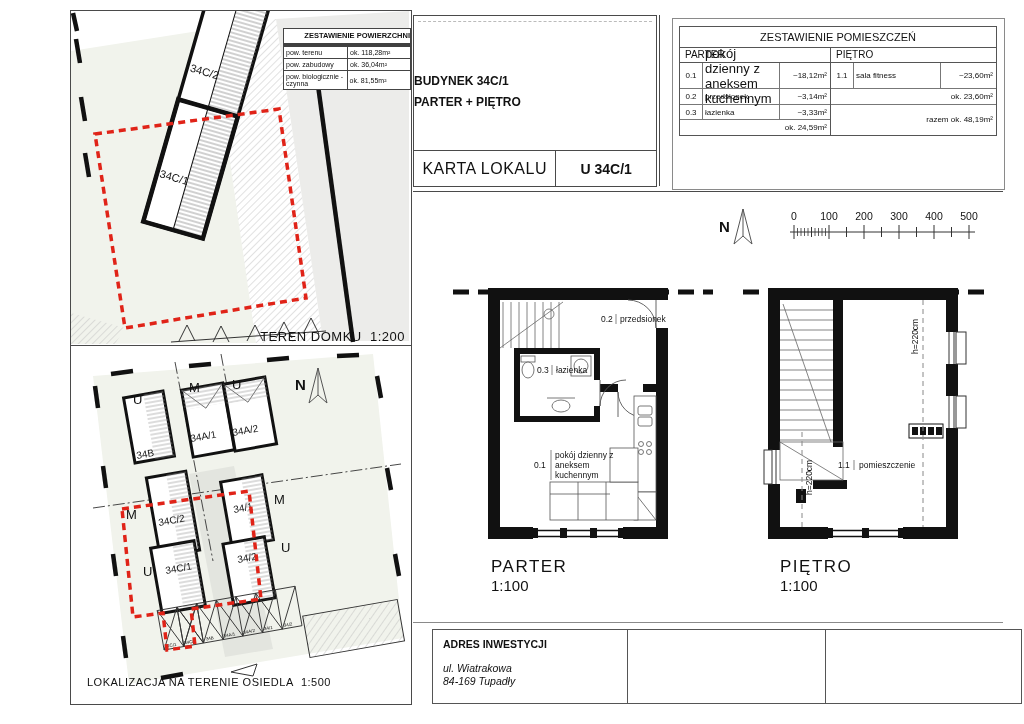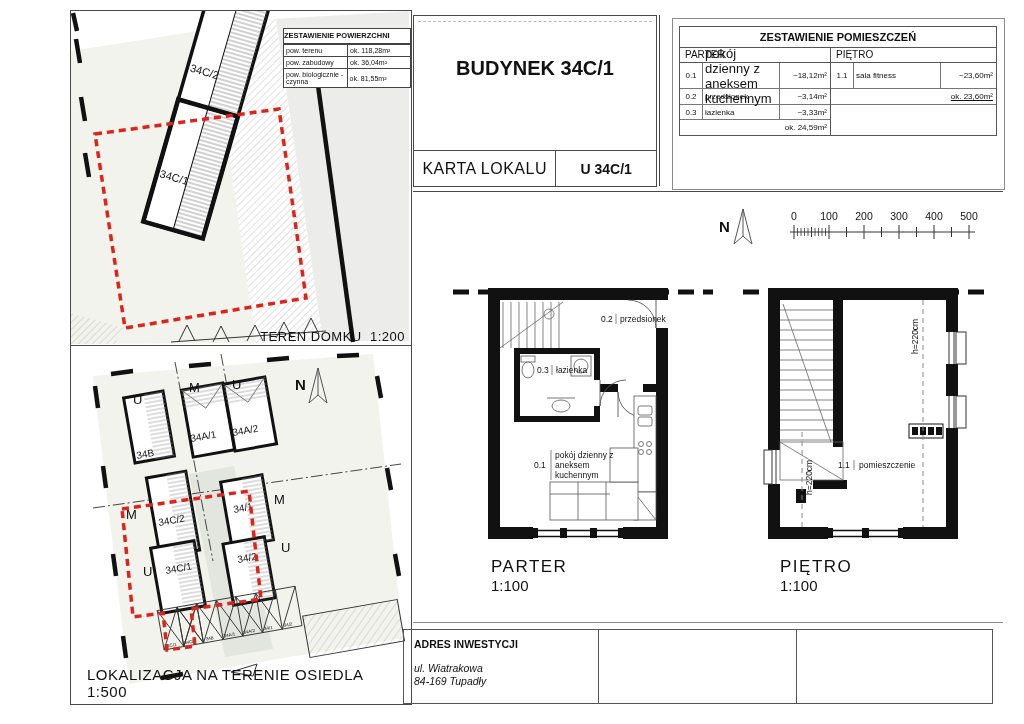--- a/index.html
+++ b/index.html
@@ -4,56 +4,56 @@
 <style>
   html,body{margin:0;padding:0;background:#fff;}
   #sheet{position:relative;width:1024px;height:724px;background:#fff;overflow:hidden;
          font-family:"Liberation Sans", sans-serif;color:#111;}
   .abs{position:absolute;}
   .panel{position:absolute;border:1px solid #4a4a4a;background:#fff;}
   svg{display:block;}
   svg text{font-family:"Liberation Sans", sans-serif;fill:#111;}
   
   .capA{position:absolute;right:6px;bottom:2px;font-size:13px;letter-spacing:.5px;margin-left:28px;}
-  .capB{position:absolute;left:16px;bottom:4px;font-size:15px;letter-spacing:.5px;}
+  .capB{position:absolute;left:16px;bottom:16px;font-size:11px;letter-spacing:.5px;}
   
   .areas{position:absolute;left:283px;top:28px;width:126px;background:#fff;border:1px solid #444;font-size:7px;}
-  .areas .t{height:14px;line-height:14px;text-align:left;font-weight:bold;font-size:7.5px;border-bottom:2px solid #404040;}
+  .areas .t{height:14px;line-height:14px;text-align:right;font-weight:bold;font-size:7.5px;border-bottom:4px solid #404040;}
   .areas .r{display:flex;border-bottom:1px solid #444;}
   .areas .r:last-child{border-bottom:none;}
   .areas .lab{flex:1;padding:2px 2px;}
   .areas .val{width:58px;border-left:1px solid #444;padding:2px 2px;display:flex;align-items:center;}
   
   .tbox{position:absolute;left:413px;top:15px;width:242px;height:170px;border:1px solid #4a4a4a;}
   .tbox .dash{position:absolute;left:4px;right:4px;top:5px;border-top:1px dashed #bbb;}
-  .tbox .tt{margin-top:42px;text-align:center;font-weight:bold;font-size:20px;line-height:21px;}
+  .tbox .tt{margin-top:55px;font-weight:bold;font-size:12px;line-height:21px;}
   .tbox .bot{position:absolute;left:0;right:0;bottom:0;height:35px;border-top:1px solid #4a4a4a;display:flex;text-align:right;}
   .tbox .c1{flex:1.42;display:flex;align-items:center;justify-content:center;font-size:16px;letter-spacing:.5px;border-right:1px solid #4a4a4a;}
   .tbox .c2{flex:1;display:flex;align-items:center;justify-content:center;font-size:14px;font-weight:bold;}
   .dblline{position:absolute;left:659px;top:15px;height:171px;width:0;border-left:1px solid #4a4a4a;}
   
   .rtouter{position:absolute;left:672px;top:18px;width:331px;height:170px;border:1px solid #8a8a8a;}
   .rtable{position:absolute;left:6px;top:7px;width:316px;border:1px solid #555;font-size:8px;background:#fff;}
-  .rtable .title{height:20px;line-height:20px;text-align:center;font-weight:bold;font-size:11px;border-bottom:1px solid #555;}
+  .rtable .title{height:20px;line-height:20px;text-align:center;font-weight:normal;font-size:11px;border-bottom:1px solid #555;}
   .rtable .hrow{display:flex;height:14px;border-bottom:1px solid #555;font-size:10px;}
   .rtable .hl{width:151px;border-right:1px solid #555;padding:1px 0 0 5px;box-sizing:border-box;}
   .rtable .hr{flex:1;padding:1px 0 0 5px;}
   .cols{display:flex;}
   .colL{width:151px;border-right:1px solid #555;box-sizing:border-box;}
   .colR{flex:1;}
   .rr{display:flex;border-bottom:1px solid #777;align-items:stretch;}
   .rr:last-child{border-bottom:none;}
   .no{width:22px;display:flex;align-items:center;justify-content:center;border-right:1px solid #777;}
   .nm{flex:1;padding:2px 2px;display:flex;align-items:center;}
   .ar{width:47px;display:flex;align-items:center;justify-content:flex-end;padding-right:3px;border-left:1px solid #777;}
   .sumrow{display:flex;align-items:center;justify-content:flex-end;padding-right:3px;border-bottom:1px solid #777;}
   
   .sep190{position:absolute;left:413px;top:191px;width:590px;border-top:1px solid #4a4a4a;}
   .sep622{position:absolute;left:413px;top:622px;width:590px;border-top:1px solid #8a8a8a;}
-  .bstrip{position:absolute;left:403px;top:629px;width:588px;height:73px;border:1px solid #555;display:flex;}
+  .bstrip{position:absolute;left:432px;top:629px;width:588px;height:73px;border:1px solid #555;display:flex;}
   .bc1{width:195px;border-right:1px solid #555;padding:8px 0 0 10px;box-sizing:border-box;}
   .bc2{width:197px;border-right:1px solid #555;}
   .bc3{flex:1;}
   .bc1 .h{font-weight:bold;font-size:10.5px;}
   .bc1 .a{font-size:10.5px;line-height:13px;margin-top:12px;font-style:italic;}
 </style>
 </head>
 <body>
 
 <div id="sheet">
@@ -263,20 +263,21 @@
     <div class="capB">
       <span>LOKALIZACJA NA TERENIE OSIEDLA</span>&nbsp;
       <span>1:500</span>
     </div>
   </div>
 
   <div class="tbox">
     <div class="dash"></div>
     <div class="tt">
       <div>BUDYNEK 34C/1</div>
+      <div>PARTER + PIĘTRO</div>
     </div>
     <div class="bot">
       <div class="c1">KARTA LOKALU</div>
       <div class="c2">U 34C/1</div>
     </div>
   </div>
   <div class="dblline"></div>
 
   <div class="rtouter">
     <div class="rtable">
@@ -303,21 +304,22 @@
             <div class="ar">~3,33m²</div>
           </div>
           <div class="sumrow" style="height:15px;border-bottom:none;">ok. 24,59m²</div>
         </div>
         <div class="colR">
           <div class="rr" style="height:25px;">
             <div class="no">1.1</div>
             <div class="nm">sala fitness</div>
             <div class="ar" style="width:52px;">~23,60m²</div>
           </div>
-          <div class="sumrow" style="height:15px;text-decoration:underline;">ok. 23,60m²</div>
+          <div class="sumrow" style="height:15px;">ok. 23,60m²</div>
+          <div class="sumrow" style="height:29px;border-bottom:none;">razem ok. 48,19m²</div>
         </div>
       </div>
     </div>
   </div>
   <div class="sep190"></div>
 
   <svg class="abs" style="left:413px;top:192px;" width="597" height="430" viewBox="0 0 597 430">
     <defs></defs>
 
     <g>

